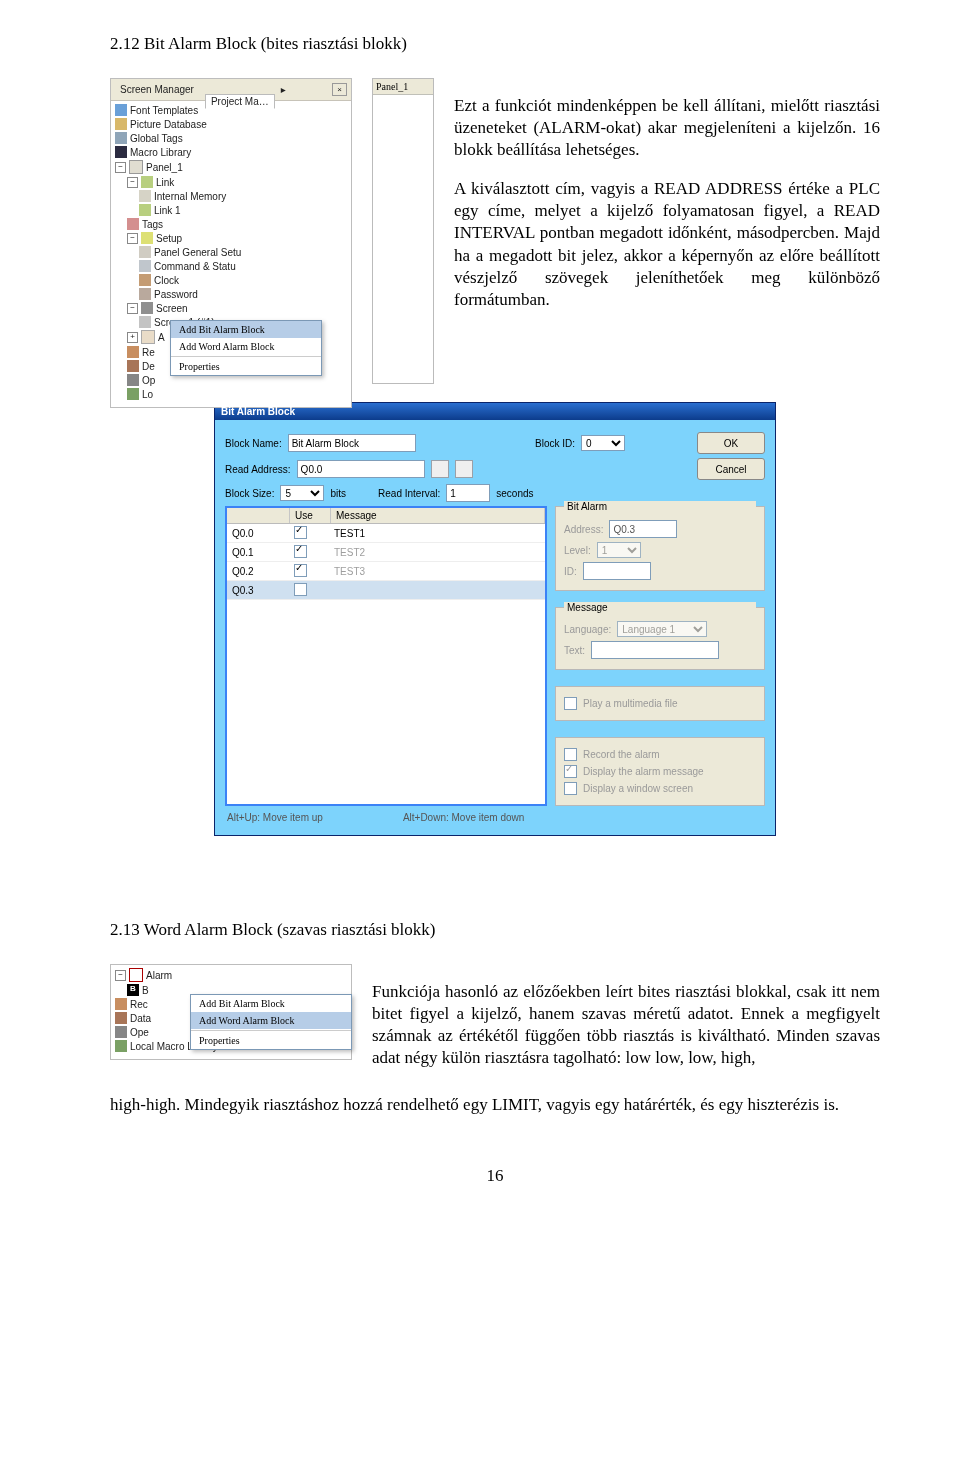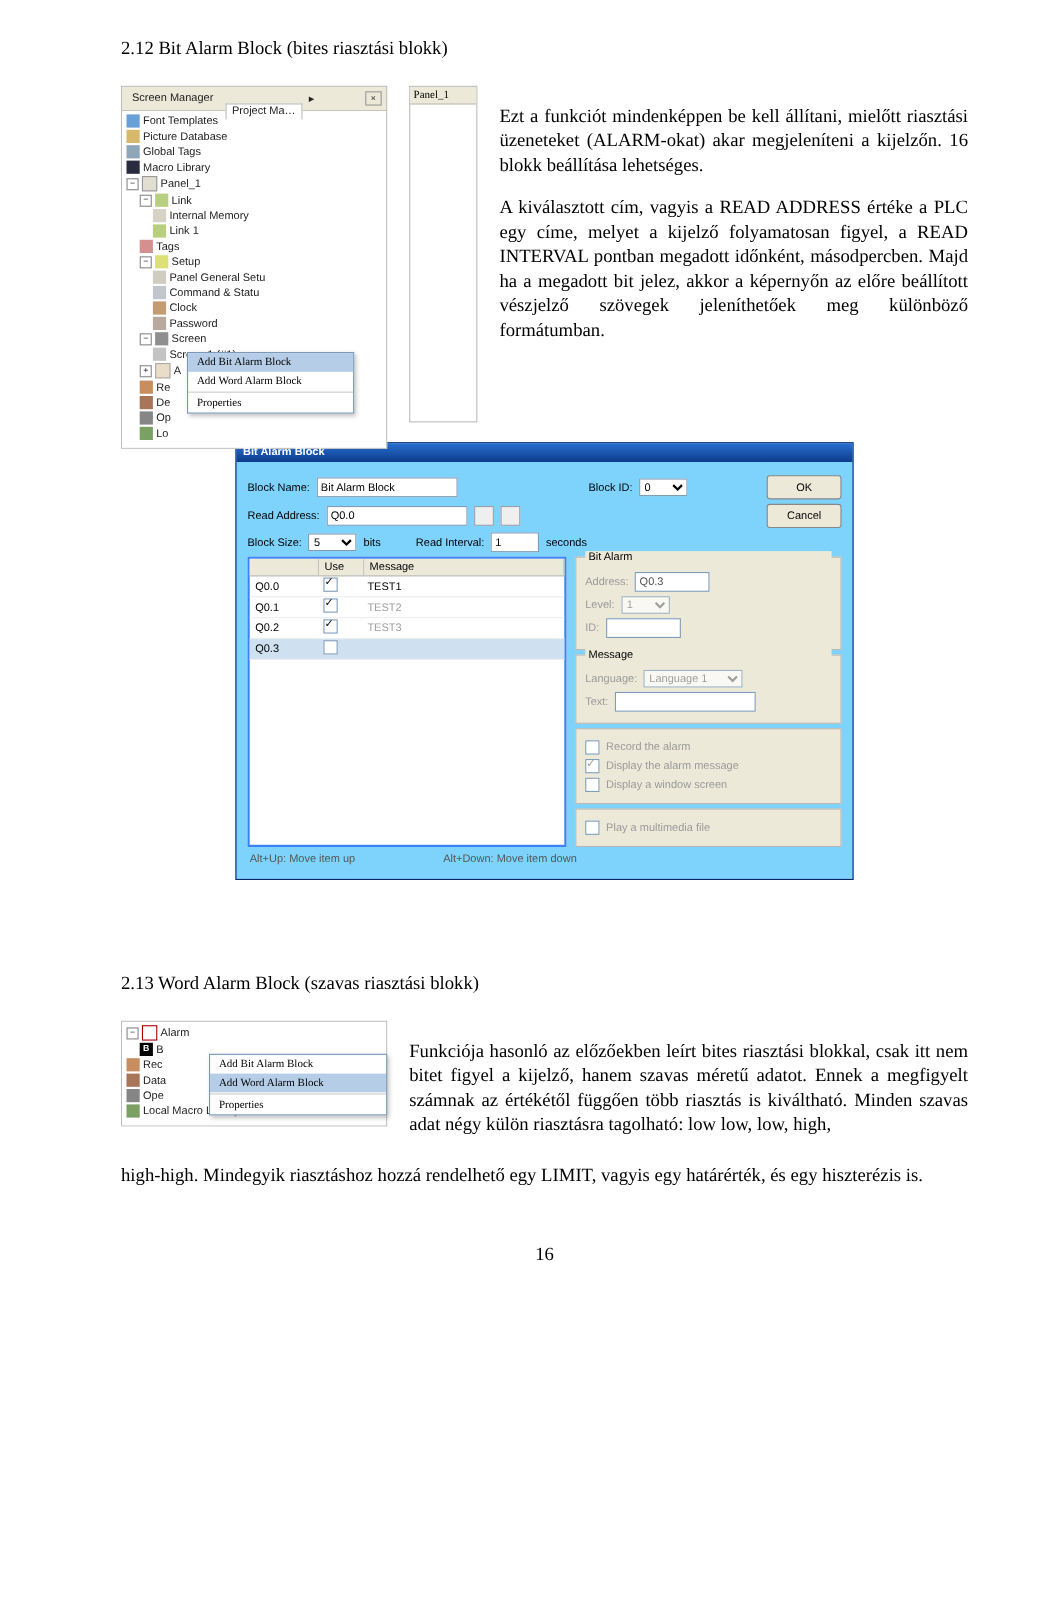--- a/index.html
+++ b/index.html
@@ -44,21 +44,21 @@
 .dlg-cols{display:flex;gap:8px;margin-top:4px}
 .tbl{border:2px solid #3b82f6;background:#fff;flex:1}
 .tbl-hd{display:flex;background:#ece9d8;border-bottom:1px solid #bbb}
 .tbl-hd div{border-right:1px solid #c6c6c6;padding:2px 5px}
 .col-a{width:52px}.col-u{width:30px}.col-m{flex:1}
 .tbl-row{display:flex;border-bottom:1px solid #eee;height:18px;align-items:center}
 .tbl-row div{padding:0 5px}
 .muted{color:#9e9e9e}
 .cb{width:11px;height:11px;border:1px solid #7f9db9;background:#fff;display:inline-block;position:relative}
 .cb.checked::after{content:"✓";position:absolute;top:-3px;left:0;font-size:10px}
-.side{width:242px;display:flex;flex-direction:column;gap:4px}
+.side{width:210px;display:flex;flex-direction:column;gap:16px}
 .frame{border:1px solid #b8b8b8;background:#ece9d8;padding:6px 8px}
 .frame-title{position:relative;top:-12px;background:#ece9d8;padding:0 3px;margin-bottom:-8px}
 .dis{color:#9a9a9a}
 .footer{color:#555;padding:6px 2px 2px 2px;display:flex;gap:80px}
 .page-num{text-align:center;margin-top:50px}
 
 .panel2{width:240px}
 .ctx2{position:relative;left:80px;top:-66px;width:160px;background:#fff;border:1px solid #7b98b5;box-shadow:2px 2px 4px rgba(0,0,0,.25);margin-bottom:-70px}
 </style>
 </head>
@@ -268,35 +268,35 @@
               <select class="sel" style="width:90px" disabled=""><option>Language 1</option></select>
             </div>
           <div class="frow dis">
               <span class="lbl">Text:</span>
               <input class="inp" style="width: 120px;" disabled="" value="">
             </div>
         </div>
         <div class="frame dis">
           <div class="frow">
               <span class="cb"></span>
+              <span>Play a multimedia file</span>
+            </div>
+        </div>
+        <div class="frame dis">
+          <div class="frow">
+              <span class="cb"></span>
               <span>Record the alarm</span>
             </div>
           <div class="frow">
               <span class="cb checked"></span>
               <span>Display the alarm message</span>
             </div>
           <div class="frow">
               <span class="cb"></span>
               <span>Display a window screen</span>
-            </div>
-        </div>
-        <div class="frame dis">
-          <div class="frow">
-              <span class="cb"></span>
-              <span>Play a multimedia file</span>
             </div>
         </div>
       </div>
     </div>
     <div class="footer">
       <span>Alt+Up: Move item up</span>
       <span>Alt+Down: Move item down</span>
     </div>
   </div>
 </div>

